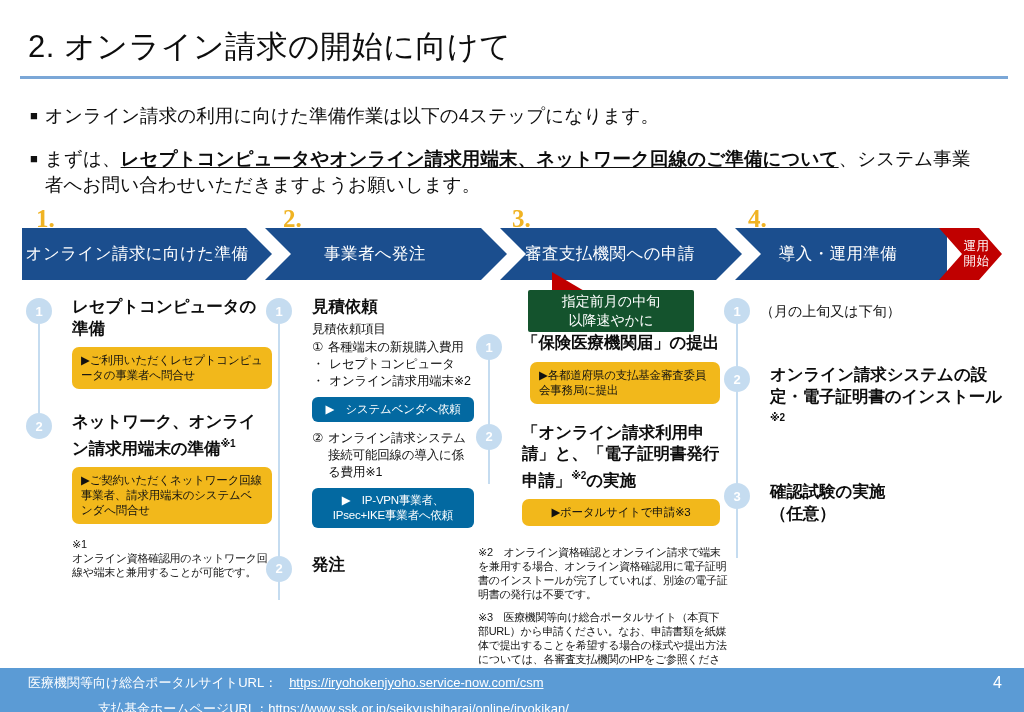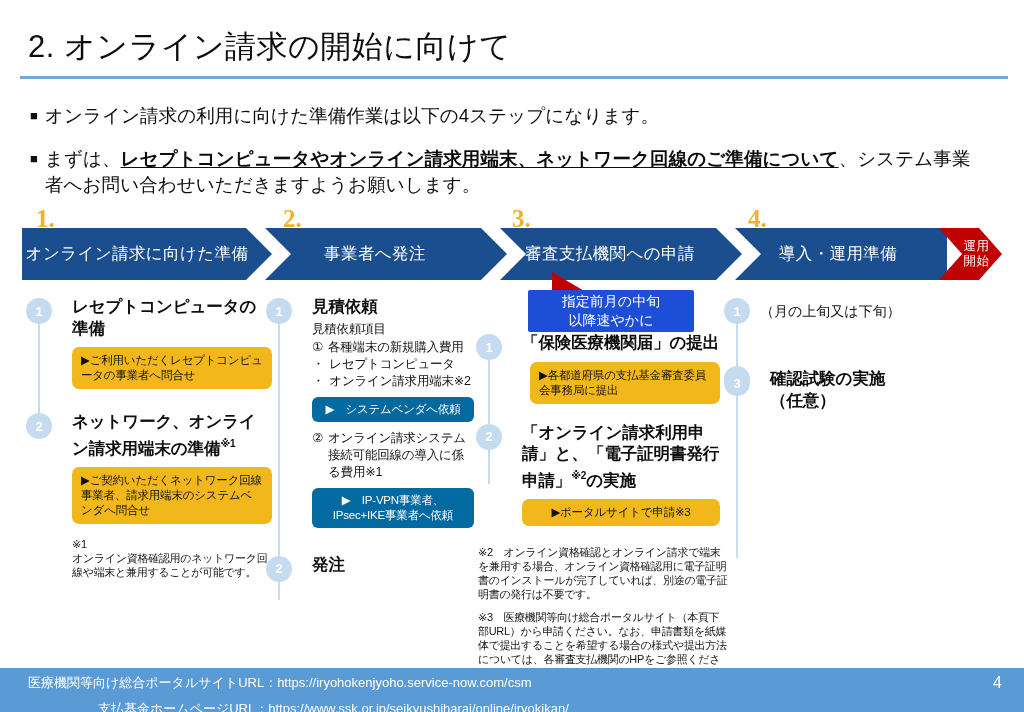--- a/index.html
+++ b/index.html
@@ -181,21 +181,21 @@
     letter-spacing: -0.2px;
   }
   .sublist .li { display: flex; gap: 5px; }
   .sublist .li .mk { flex: 0 0 auto; }
 
   
   #deadline-banner {
     position: absolute;
     left: 528px; top: 290px;
     width: 166px; height: 42px;
-    background: #1d4ed8;
+    background: #14532d;
     color: #ffffff;
     font-size: 14px;
     line-height: 19px;
     text-align: center;
     padding-top: 2px;
     border-radius: 2px;
   }
   #deadline-tail {
     position: absolute;
     left: 552px; top: 272px;
@@ -230,21 +230,21 @@
     background: #5B9BD5;
   }
   #footer-line-1, #footer-line-2 {
     position: absolute;
     color: #ffffff;
     font-size: 13px;
     white-space: nowrap;
   }
   #footer-line-1 { left: 28px; top: 6px; }
   #footer-line-2 { left: 98px; top: 32px; }
-  .url-link { color: #ffffff; }
+  .url-link { text-decoration: underline; color: #ffffff; margin-left: 12px; }
   #page-number {
     position: absolute;
     right: 22px; top: 6px;
     font-size: 16px;
     color: #ffffff;
   }
 </style>
 </head>
 <body>
 
@@ -373,20 +373,21 @@
 <div class="column" id="col-4">
   <div class="connector" style="top:26px; height:236px;"></div>
 
   <div class="item">
     <div class="badge">1</div>
   </div>
   <div class="paren-note">（月の上旬又は下旬）</div>
 
   <div class="item" style="margin-top:44px;">
     <div class="badge">2</div>
+    <div class="item-title"><span>オンライン請求システムの設定・電子証明書のインストール</span><span class="sup">※2</span></div>
   </div>
 
   <div class="item" style="margin-top:48px;">
     <div class="badge">3</div>
     <div class="item-title" style="white-space:pre-line;">確認試験の実施
 （任意）</div>
   </div>
 </div>
 
 <div id="footer-bar">

